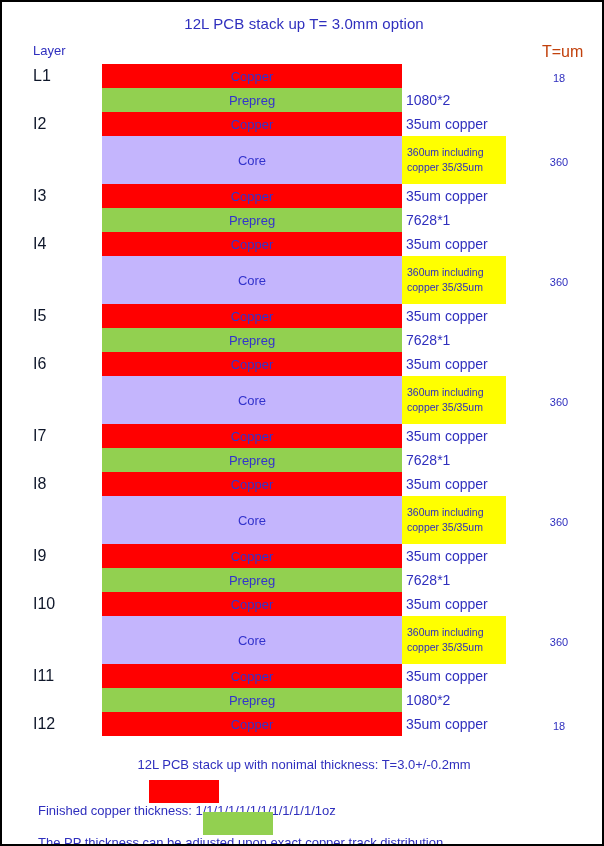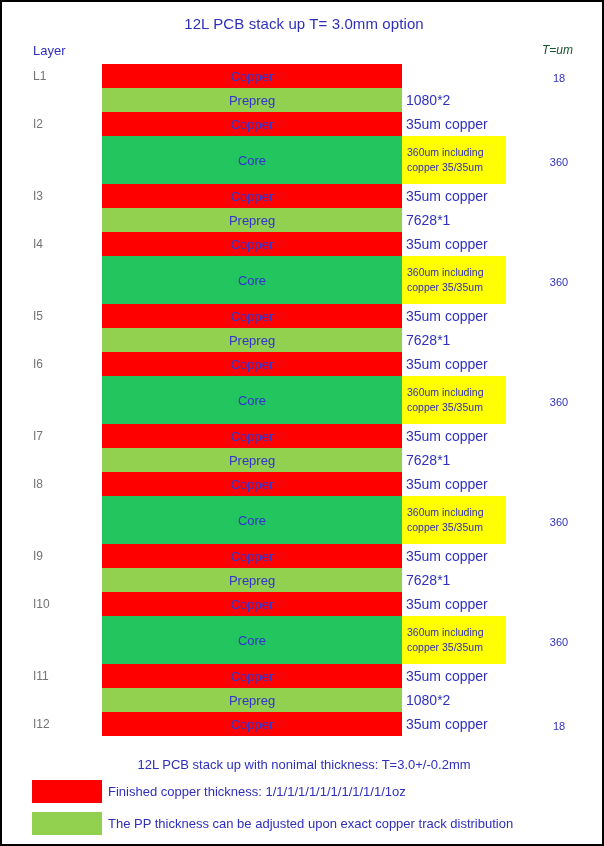--- a/index.html
+++ b/index.html
@@ -35,23 +35,22 @@
     left: 31px;
     top: 41px;
     font-size: 13px;
     color: #2f2fbe;
     text-align: center;
   }
   .col-head-t {
     position: absolute;
     left: 540px;
     top: 41px;
-    font-size: 12px;
-    color: #14532d;
-    font-style: italic;
+    font-size: 16px;
+    color: #c2410c;
   }
 
   
   #stack {
     position: absolute;
     left: 0;
     top: 62px;
     width: 604px;
   }
   .row {
@@ -66,31 +65,31 @@
     bottom: 0;
     display: flex;
     align-items: center;
     justify-content: center;
     font-size: 13px;
     color: #3333cc;
     box-sizing: border-box;
   }
   .band.copper { background: #ff0000; }
   .band.prepreg { background: #92d050; text-align: right; }
-  .band.core { background: #22c55e; }
+  .band.core { background: #c4b5fd; }
 
   .layer-label {
     position: absolute;
     left: 31px;
     top: 0;
     bottom: 0;
     display: flex;
     align-items: center;
-    font-size: 12px;
-    color: #737373;
+    font-size: 16px;
+    color: #0f172a;
     white-space: nowrap;
   }
   .note {
     position: absolute;
     left: 404px;
     top: 0;
     bottom: 0;
     display: flex;
     align-items: center;
     font-size: 14px;
@@ -140,20 +139,21 @@
     color: #2f2fbe;
   }
   #footer-nominal { top: 755px; }
 
   .legend-row {
     position: absolute;
     left: 30px;
     height: 23px;
     display: flex;
     align-items: center;
+    flex-direction: column;
   }
   #legend-copper { top: 778px; }
   #legend-pp { top: 810px; }
   .legend-swatch {
     width: 70px;
     height: 23px;
     flex: 0 0 auto;
   }
   .legend-swatch.copper { background: #ff0000; }
   .legend-swatch.prepreg { background: #92d050; }

